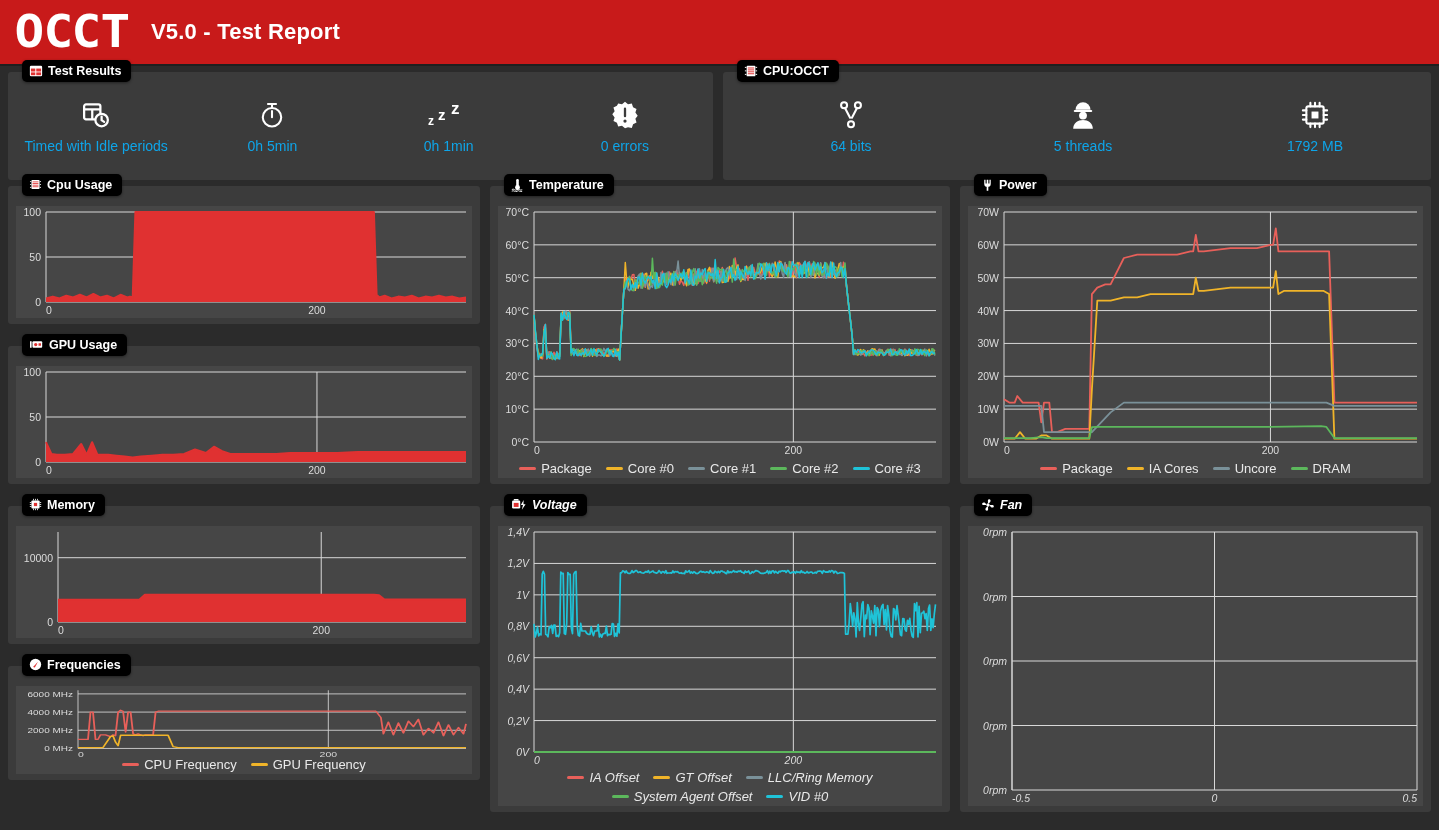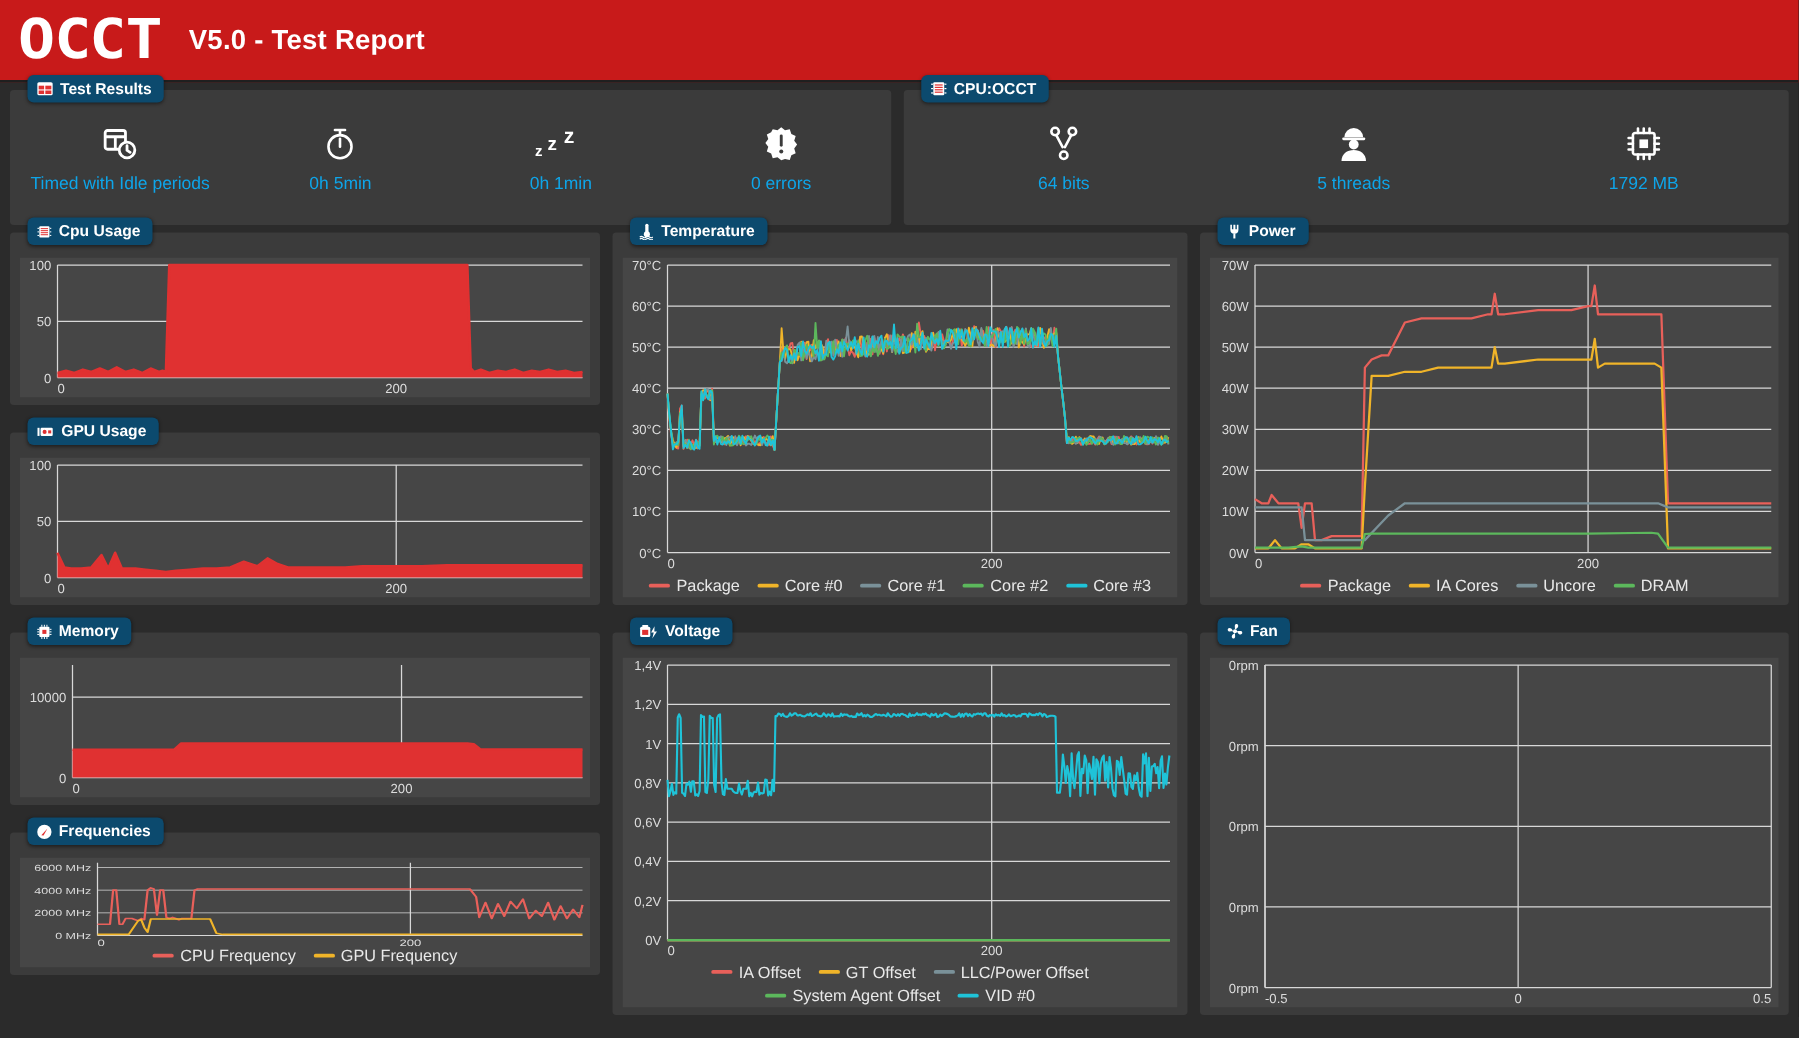--- a/index.html
+++ b/index.html
@@ -37,25 +37,25 @@
 
   .toprow { display: flex; gap: 10px; margin-bottom: 6px; }
 
   .panel {
     background: #3b3b3b;
     border-radius: 3px;
     position: relative;
   }
   .badge {
     position: absolute; top: -12px; left: 14px;
-    background: #0c4a6e; color: #fff;
+    background: #000000; color: #fff;
     border-radius: 5px;
     padding: 4px 10px 4px 7px;
     font-size: 12.5px; font-weight: 700;
-    display: flex; align-items: center; gap: 5px;
+    display: flex; align-items: flex-start; gap: 5px;
     white-space: nowrap;
     box-shadow: 0 1px 3px rgba(0,0,0,.45);
     z-index: 5;
   }
   .badge svg { display:block; }
 
   
   .summary { flex: 0 0 705px; height: 108px; padding-top: 20px; }
   .summary.wide { flex: 1 1 auto; padding-left: 12px; }
   .stats { display: flex; height: 100%; align-items: flex-start; }
@@ -72,21 +72,21 @@
     display: grid;
     grid-template-columns: 472px 460px auto;
     gap: 10px;
   }
   .col { display: flex; flex-direction: column; gap: 22px; }
 
   .chart-panel { position: relative; padding: 20px 8px 6px 8px; }
   .chart-panel.h-small { height: 138px; }
   .chart-panel.h-mid   { height: 114px; }
   .chart-panel.h-big   { height: 298px; text-decoration: underline; }
-  .chart-panel.h-tall  { height: 306px; }
+  .chart-panel.h-tall  { height: 306px; font-style: italic; }
 
   .plot-wrap { position: relative; width: 100%; height: 100%; }
   .plot-wrap svg { display: block; width: 100%; height: 100%; }
 
   .legend {
     display: flex; flex-wrap: wrap; justify-content: center;
     gap: 4px 14px; padding-top: 2px;
   }
   .legend-item { display: flex; align-items: center; gap: 5px; }
   .legend-dash { width: 17px; height: 3.5px; border-radius: 2px; display: block; }
@@ -486,21 +486,21 @@
               <div class="legend-item">
                 <span class="legend-dash" style="background: rgb(232, 96, 90);"></span>
                 <span class="legend-text">IA Offset</span>
               </div>
               <div class="legend-item">
                 <span class="legend-dash" style="background: rgb(240, 180, 41);"></span>
                 <span class="legend-text">GT Offset</span>
               </div>
               <div class="legend-item">
                 <span class="legend-dash" style="background: rgb(122, 145, 153);"></span>
-                <span class="legend-text">LLC/Power Offset</span>
+                <span class="legend-text">LLC/Ring Memory</span>
               </div>
               <div class="legend-item">
                 <span class="legend-dash" style="background: rgb(92, 184, 92);"></span>
                 <span class="legend-text">System Agent Offset</span>
               </div>
               <div class="legend-item">
                 <span class="legend-dash" style="background: rgb(31, 195, 216);"></span>
                 <span class="legend-text">VID #0</span>
               </div>
             </div>

